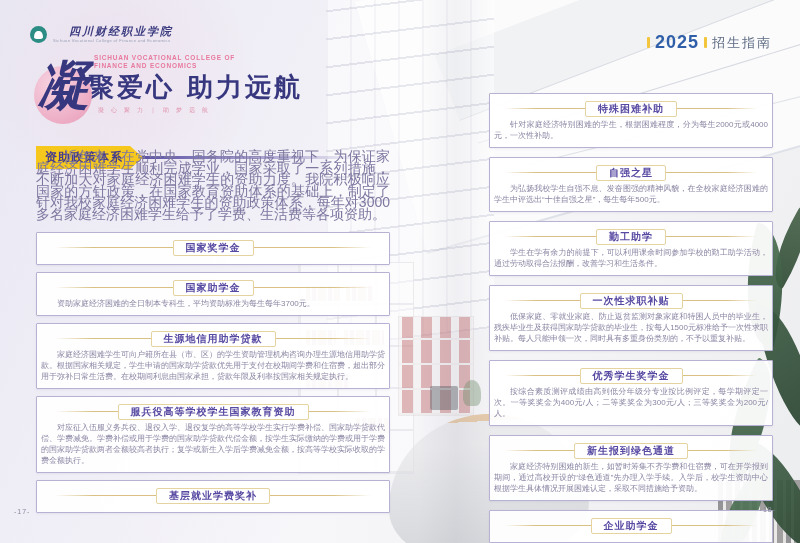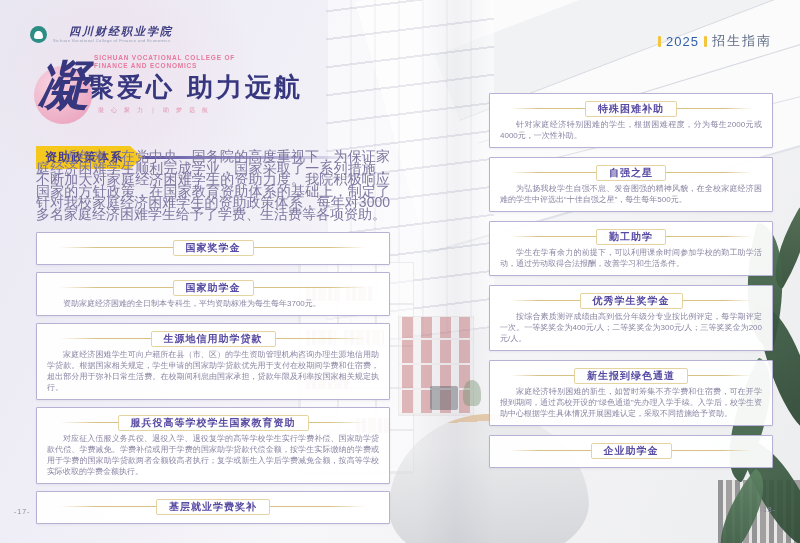--- a/index.html
+++ b/index.html
@@ -62,21 +62,21 @@
   
   .logo-row { position:absolute; left:30px; top:26px; display:flex; align-items:center; gap:6px; }
   .logo-mark { width:17px; height:17px; border-radius:50%; background:#2c8d85; position:relative; }
   .logo-mark::after { content:""; position:absolute; left:4px; top:5px; width:9px; height:8px;
     background:#fff; border-radius:50% 50% 50% 50% / 90% 90% 30% 30%; }
   .logo-name { font-family:"DejaVu Serif","Liberation Serif",serif; font-style:italic; font-weight:bold;
     font-size:11px; letter-spacing:2px; color:#3c3c80; line-height:11px;margin-left:16px; }
   .logo-sub { font-size:4px; color:#9aa0b5; letter-spacing:.4px; margin-top:1px; }
   .issue { position:absolute; right:28px; top:32px; display:flex; align-items:center; gap:5px; }
   .ybar { width:3px; height:11px; background:#f2c53d; border-radius:1px; }
-  .issue-year { font-size:13px; font-weight:normal; color:#2f5fa8; letter-spacing:1px; }
+  .issue-year { font-size:18px; font-weight:bold; color:#2f5fa8; letter-spacing:1px; }
   .issue-guide { font-size:13px; color:#5f6c84; letter-spacing:2px; }
 
   
   .title-wrap { position:absolute; left:34px; top:54px; width:340px; }
   .pink-circle { position:absolute; left:0; top:12px; width:58px; height:58px; border-radius:50%;
     background:radial-gradient(circle at 35% 32%,#f7d4e1,#eca9c2 75%); }
   .big-char { position:absolute; left:4px; top:2px; font-family:"DejaVu Serif","Liberation Serif",serif;
     font-style:italic; font-weight:bold; font-size:52px; color:#37377f; line-height:58px; }
   .t-en { margin-left:60px; font-size:6.5px; font-weight:bold; letter-spacing:.8px; color:#e8799d; line-height:8px; }
   .t-main { margin-left:54px; margin-top:2px; font-family:"DejaVu Serif","Liberation Serif",serif;
@@ -90,21 +90,21 @@
   .banner-line { flex:1; height:3px; margin-left:-3px; border-radius:2px;
     background:linear-gradient(90deg,#5a50a5,rgba(90,80,165,0) 92%); }
 
   
   .col { position:absolute; display:flex; flex-direction:column; }
   .col-left  { left:36px;  top:151px; width:354px; gap:7px; }
   .col-right { left:489px; top:93px;  width:284px; gap:9px; }
   .intro { font-size:14px; line-height:11.5px; color:#7d77a0; text-align:justify;
     text-indent:2em; margin-bottom:5px; }
   .card { background:rgba(255,255,255,.94); border:1px solid #b7b1d4; border-radius:1px;
-    padding:4px 10px 6px; box-shadow:0 1px 2px rgba(90,80,140,.08); }
+    padding:4px 4px 6px; box-shadow:0 1px 2px rgba(90,80,140,.08); }
   .ct-row { position:relative; text-align:center; margin-bottom:2px; }
   .ct-row::before { content:""; position:absolute; left:4%; right:4%; top:50%; height:1px;
     background:linear-gradient(90deg,rgba(217,192,132,0),#d9c084 12%,#d9c084 88%,rgba(217,192,132,0)); }
   .ct { position:relative; display:inline-block; background:#fff; padding:0 12px;
     border:1px solid #e5d4a0; border-radius:2px; font-weight:bold; font-size:10px;
     color:#574aa2; line-height:14px; letter-spacing:1px; }
   .cb { font-size:8px; line-height:11px; color:#8b85a3; text-align:justify; text-indent:2em; }
 
   .pageno { position:absolute; font-size:7px; color:#8a8a9c; letter-spacing:1px; }
   .pn-l { left:14px; bottom:28px; } .pn-r { right:24px; bottom:30px; }
@@ -200,20 +200,24 @@
     </div>
     <div class="card">
       <div class="ct-row"><span class="ct">自强之星</span></div>
       <div class="cb">为弘扬我校学生自强不息、发奋图强的精神风貌，在全校家庭经济困难的学生中评选出“十佳自强之星”，每生每年500元。</div>
     </div>
     <div class="card">
       <div class="ct-row"><span class="ct">勤工助学</span></div>
       <div class="cb">学生在学有余力的前提下，可以利用课余时间参加学校的勤工助学活动，通过劳动取得合法报酬，改善学习和生活条件。</div>
     </div>
     <div class="card">
+      <div class="ct-row"><span class="ct">一次性求职补贴</span></div>
+      <div class="cb">低保家庭、零就业家庭、防止返贫监测对象家庭和特困人员中的毕业生，残疾毕业生及获得国家助学贷款的毕业生，按每人1500元标准给予一次性求职补贴。每人只能申领一次，同时具有多重身份类别的，不予以重复补贴。</div>
+    </div>
+    <div class="card">
       <div class="ct-row"><span class="ct">优秀学生奖学金</span></div>
       <div class="cb">按综合素质测评成绩由高到低分年级分专业按比例评定，每学期评定一次。一等奖奖金为400元/人；二等奖奖金为300元/人；三等奖奖金为200元/人。</div>
     </div>
     <div class="card">
       <div class="ct-row"><span class="ct">新生报到绿色通道</span></div>
       <div class="cb">家庭经济特别困难的新生，如暂时筹集不齐学费和住宿费，可在开学报到期间，通过高校开设的“绿色通道”先办理入学手续。入学后，校学生资助中心根据学生具体情况开展困难认定，采取不同措施给予资助。</div>
     </div>
     <div class="card">
       <div class="ct-row"><span class="ct">企业助学金</span></div>
 

